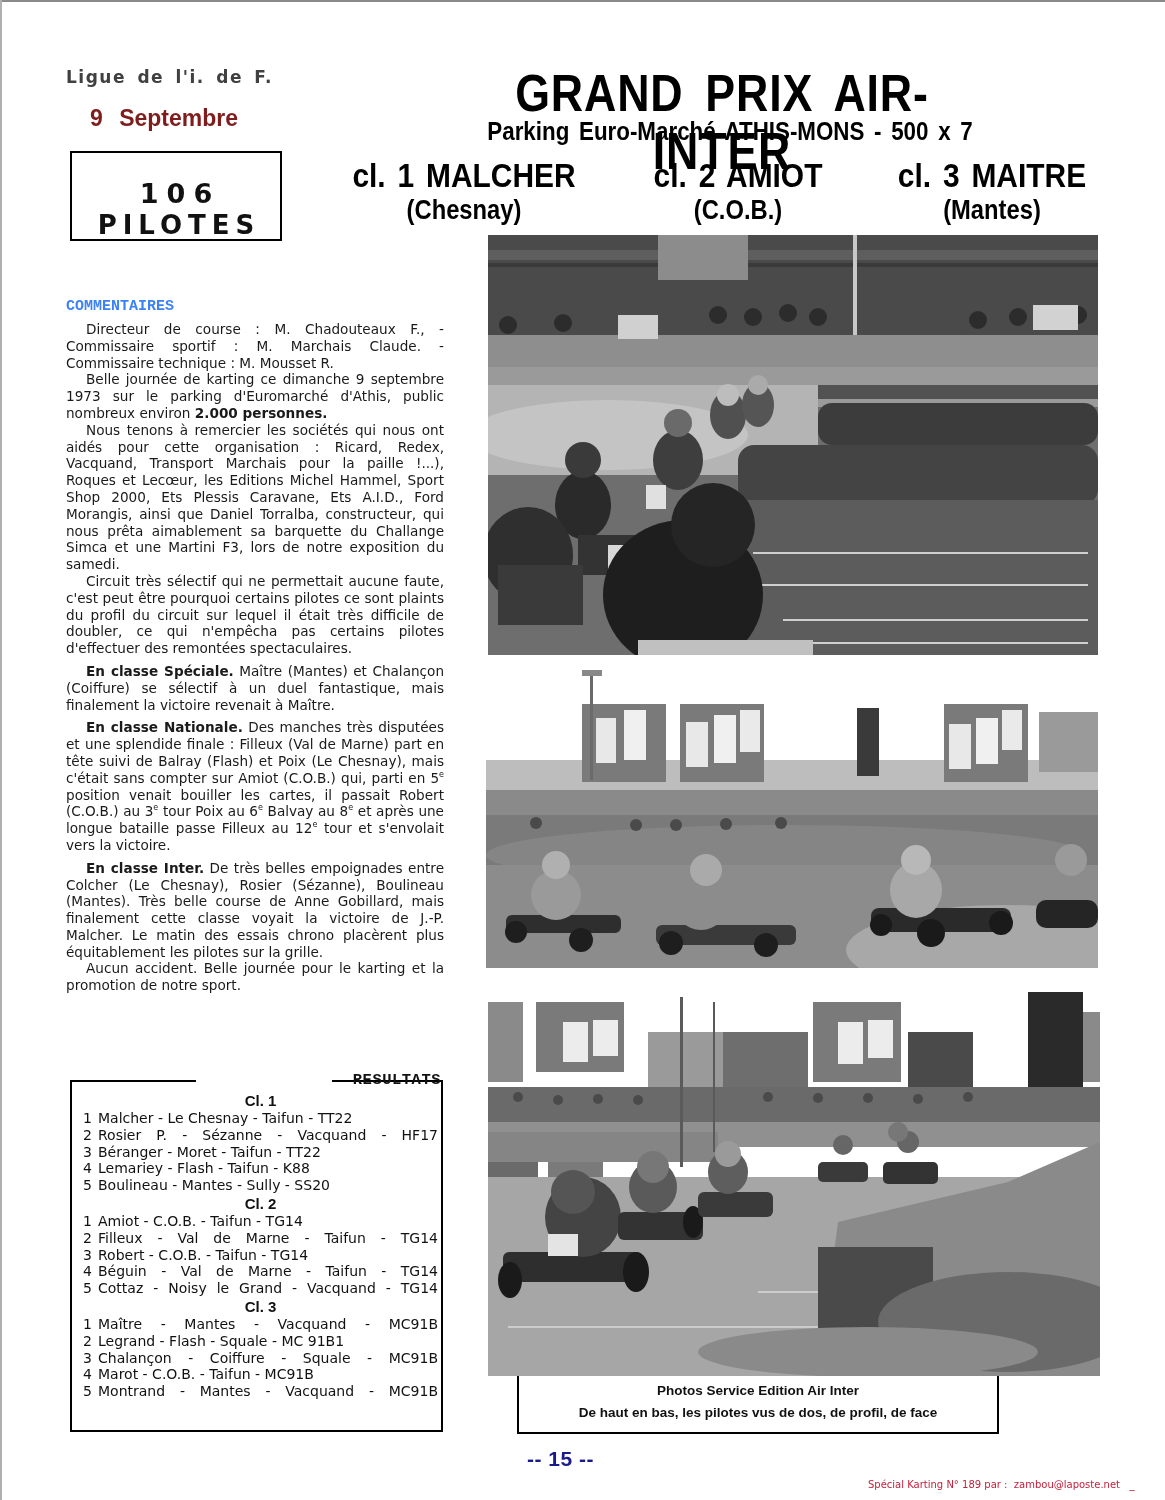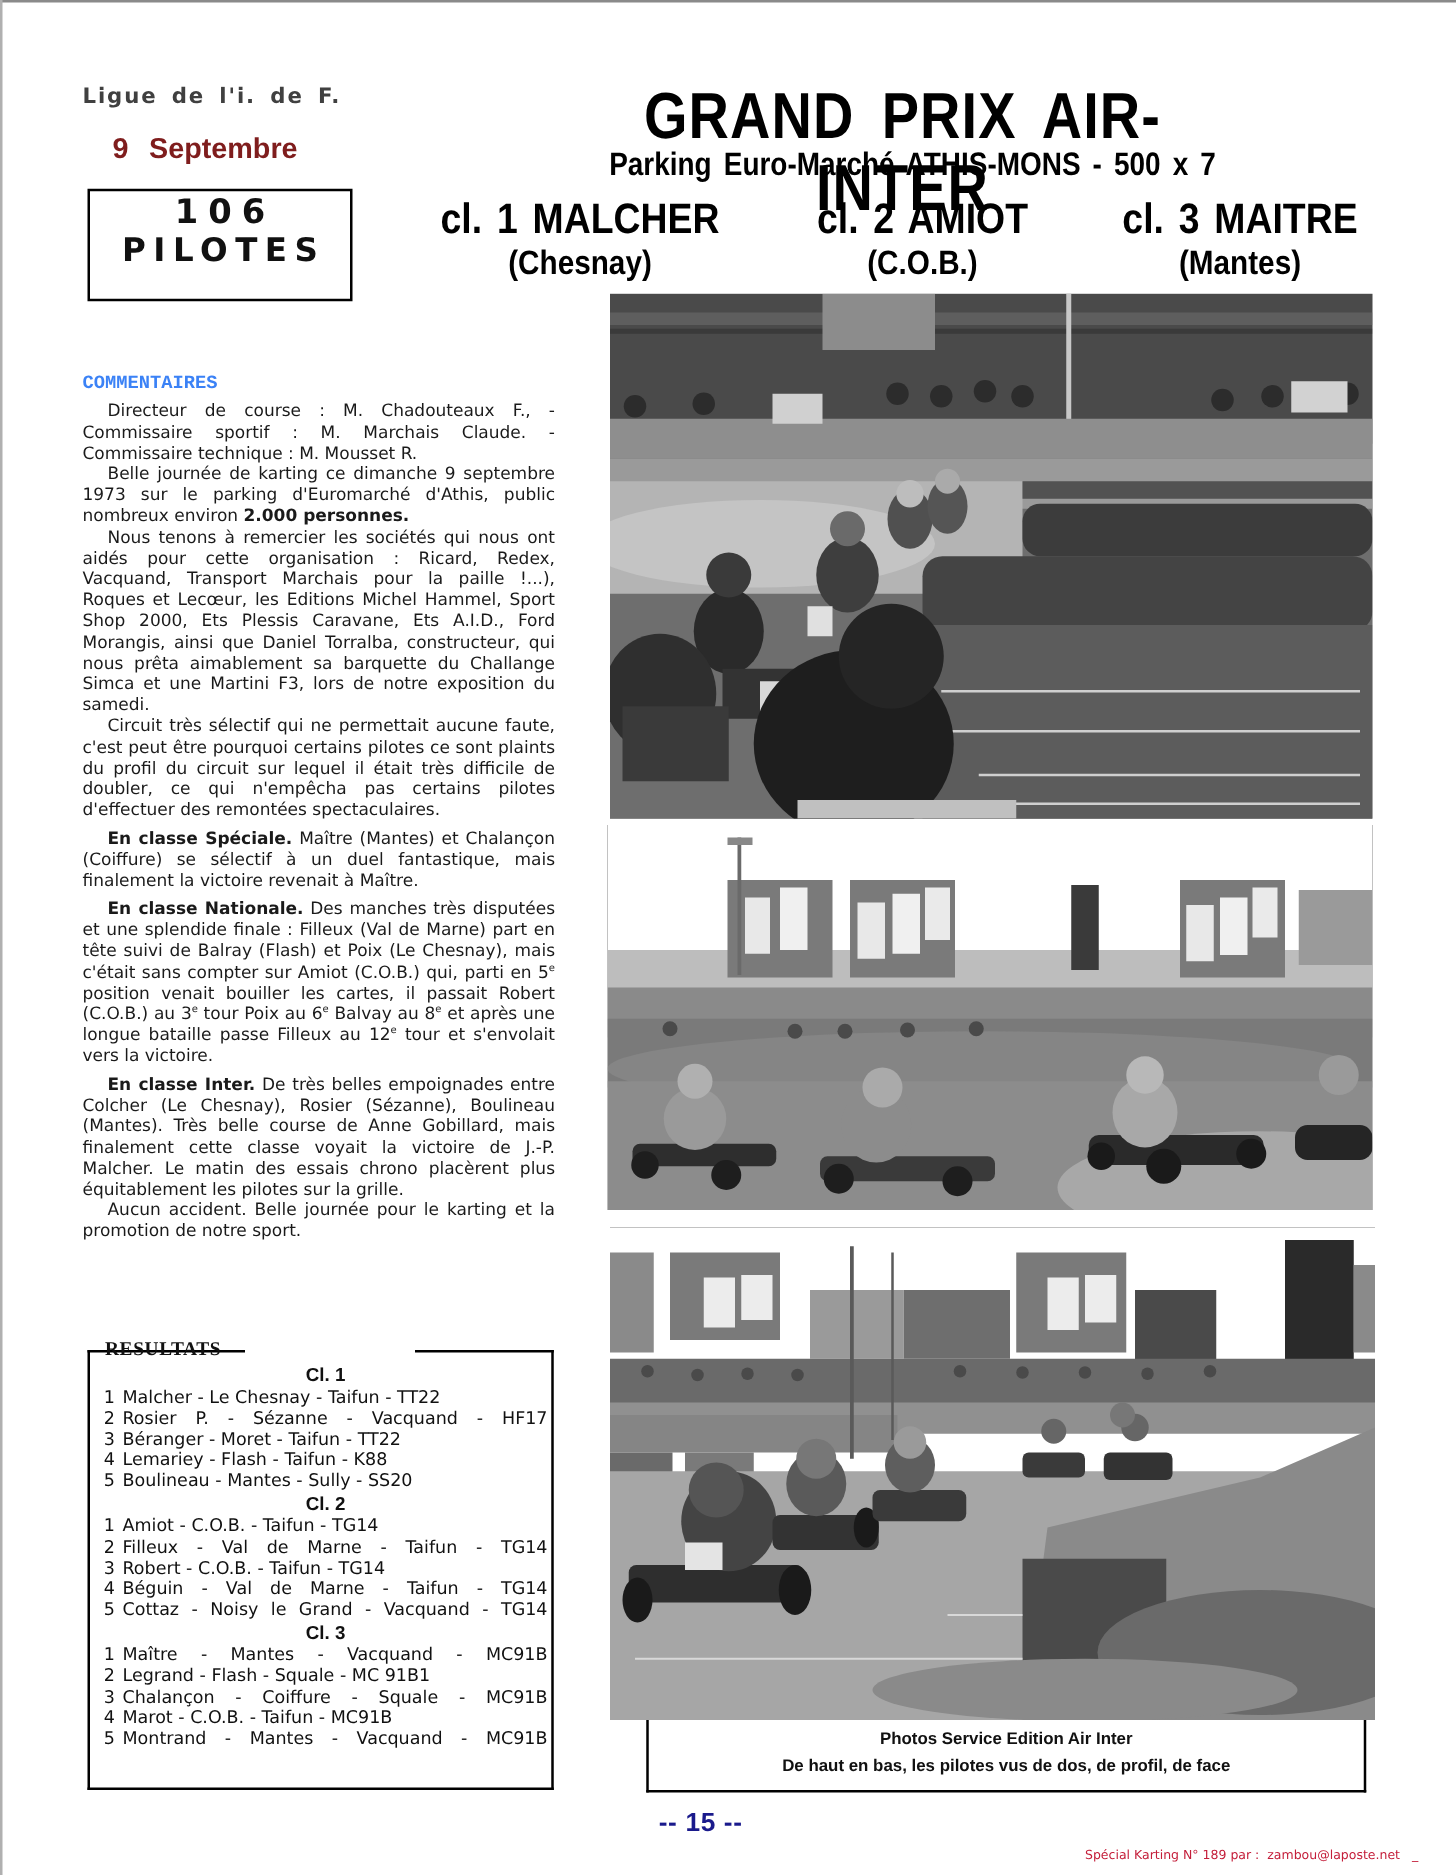--- a/index.html
+++ b/index.html
@@ -11,21 +11,21 @@
   .frame-top { position: absolute; left: 0; top: 0; width: 1165px; height: 2px; background: #8a8a8a; }
   .frame-left { position: absolute; left: 0; top: 0; width: 2px; height: 1500px; background: #b0b0b0; }
 
   .league { position: absolute; left: 66px; top: 67px; font-family: "DejaVu Sans", sans-serif;
     font-weight: 900; font-size: 17px; letter-spacing: 1.5px; word-spacing: 4px; color: #404040; }
   .date { position: absolute; left: 90px; top: 105px; font-family: "Liberation Sans", sans-serif;
     font-weight: 700; font-size: 23px; word-spacing: 10px; color: #7f1d1d; }
   .pilots-box { position: absolute; left: 70px; top: 151px; width: 212px; height: 90px;
     border: 2px solid #000; box-sizing: border-box; text-align: center; }
   .pilots-box .n { display: block; font-family: "DejaVu Sans", sans-serif; font-weight: 900;
-    font-size: 27px; letter-spacing: 8px; margin-top: 2px; line-height: 30px; padding-left: 8px; }
+    font-size: 27px; letter-spacing: 8px; margin-top: 26px; line-height: 30px; padding-left: 8px; }
   .pilots-box .l { display: block; font-family: "DejaVu Sans", sans-serif; font-weight: 900;
     font-size: 26px; letter-spacing: 6px; line-height: 32px; padding-left: 6px; text-align: center; }
 
   .title { position: absolute; left: 412px; top: 64px; width: 620px; text-align: center;
     font-family: "Liberation Sans", sans-serif; font-weight: 700; font-size: 52px;
     transform: scaleX(0.86); transform-origin: center; letter-spacing: 1px; word-spacing: 10px;
     line-height: 58px; color: #000; }
   .subtitle { position: absolute; left: 400px; top: 116px; width: 660px; text-align: center;
     font-family: "Liberation Sans", sans-serif; font-weight: 700; font-size: 26px;
     transform: scaleX(0.86); transform-origin: center; line-height: 30px; color: #000; word-spacing: 4px; }
@@ -42,37 +42,37 @@
   .body-text { top: 321px; text-align: justify; }
   .body-text p { margin: 0; text-indent: 20px; }
   .body-text p.gap { margin-top: 6px; }
   .body-text b { font-weight: 700; }
   sup { font-size: 8px; line-height: 0; }
 
   .results { position: absolute; left: 70px; top: 1080px; width: 373px; height: 352px;
     border: 2px solid #000; border-top: none; box-sizing: border-box; }
   .results .tl { position: absolute; top: 0; left: -2px; width: 126px; height: 2px; background: #000; }
   .results .tr { position: absolute; top: 0; right: -2px; width: 111px; height: 2px; background: #000; }
-  .results-title { position: absolute; top: -9px; left: 12px; right: 0; text-align: left;
-    font-family: Liberation Serif, serif; font-weight: 700; font-size: 15.5px; letter-spacing: 0.5px; }
+  .results-title { position: absolute; top: -9px; left: 0; right: 0; text-align: right;
+    font-family: Liberation Mono, monospace; font-weight: 700; font-size: 15.5px; letter-spacing: 0.5px; }
   .res-list { position: absolute; left: 11px; top: 11px; width: 355px; font-family: "DejaVu Sans", sans-serif;
     font-size: 14px; line-height: 16.8px; color: #111; }
   .cls-head { text-align: center; font-family: "Liberation Sans", sans-serif; font-weight: 700; font-size: 15px; line-height: 19px; }
   .res-row { white-space: nowrap; display: flex; }
   .res-row .pos { width: 15px; }
   .res-row .txt { flex: 1; text-align: justify; text-align-last: justify; }
   .res-row .txt.short { text-align-last: left; }
 
   .photo { position: absolute; overflow: hidden; background: #777; }
   .p1 { left: 488px; top: 235px; width: 610px; height: 420px; }
   .p2 { left: 486px; top: 660px; width: 612px; height: 308px; }
   .p3 { left: 488px; top: 982px; width: 612px; height: 394px; }
   .photo svg { display: block; }
 
-  .caption { position: absolute; left: 517px; top: 1376px; width: 576px; height: 58px;
+  .caption { position: absolute; left: 517px; top: 1376px; width: 482px; height: 58px;
     border: 2px solid #000; border-top: none; box-sizing: border-box; text-align: center; background: #fff; }
   .caption .c1 { display: block; margin-top: 6px; font-family: "Liberation Sans", sans-serif; font-weight: 700; font-size: 13.5px; line-height: 18px; }
   .caption .c2 { display: block; margin-top: 4px; font-family: "Liberation Sans", sans-serif; font-weight: 700; font-size: 13.5px; line-height: 18px; }
 
   .page-num { position: absolute; left: 527px; top: 1447px; font-family: "Liberation Sans", sans-serif;
     font-weight: 700; font-size: 21px; color: #1a1a8c; letter-spacing: 0.5px; }
   .credit { position: absolute; left: 868px; top: 1479px; font-family: "DejaVu Sans", sans-serif;
     font-size: 10px; color: #c41e3a; white-space: pre; }
 </style>
 </head>

